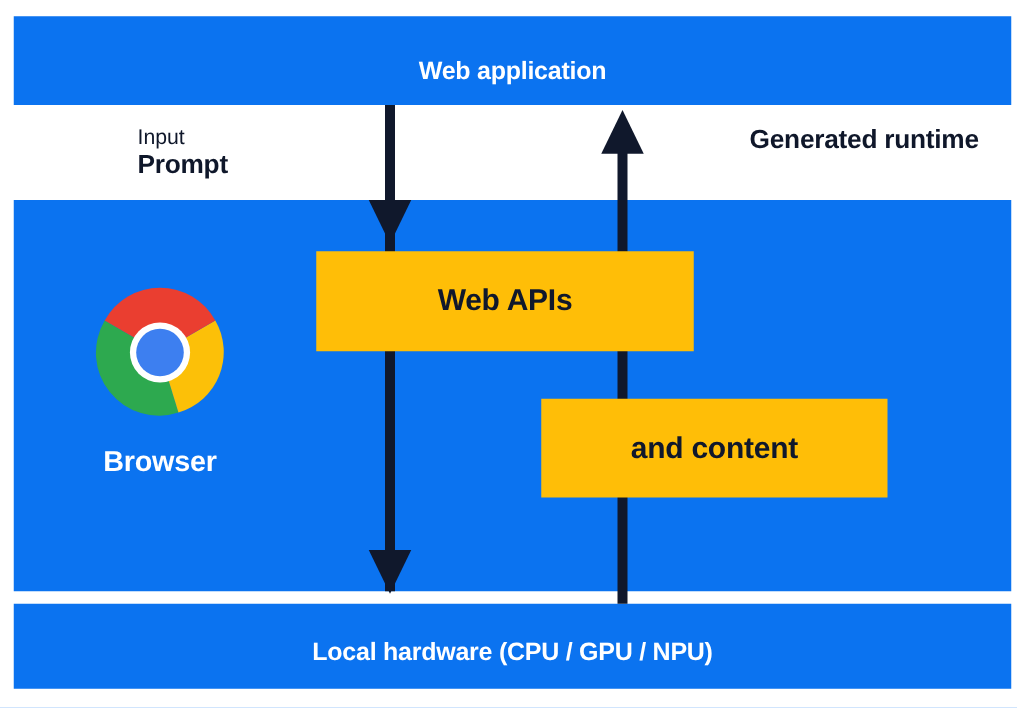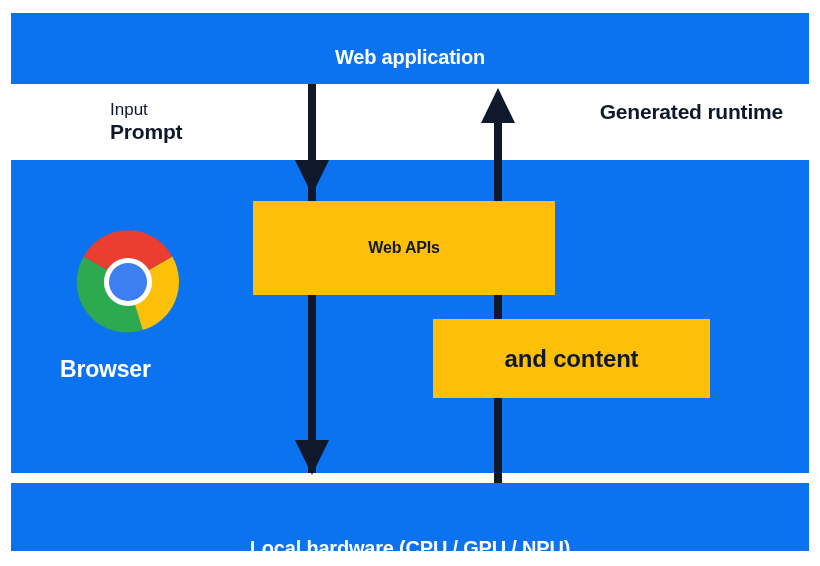--- a/index.html
+++ b/index.html
@@ -47,21 +47,21 @@
     left: 0;
     width: 100%;
     text-align: center;
     color: #ffffff;
     font-weight: bold;
     font-size: 20px;
     letter-spacing: -0.2px;
     white-space: nowrap;
   }
   #band-top .band-title { top: 33px; }
-  #band-bottom .band-title { top: 28px; margin-top: 26px; }
+  #band-bottom .band-title { top: 28px; }
 
   
   .shaft {
     position: absolute;
     background: #10182c;
     width: 8px;
   }
   #shaft-down {
     left: 308px;
     top: 84px;
@@ -131,38 +131,39 @@
     text-align: center;
     color: #10182c;
     font-weight: bold;
     letter-spacing: -0.2px;
     line-height: 1.22;
   }
   #box-web-apis {
     left: 253px;
     top: 201px;
     width: 302px;
-    height: 94px;
-    font-size: 16px;
+    height: 80px;
+    font-size: 24px;
   }
   #box-builtin {
     left: 433px;
     top: 319px;
     width: 277px;
     height: 79px;
     font-size: 24px;
   }
   .box-line { display: block; }
 
   
   #browser-group {
     position: absolute;
     left: 60px;
     top: 226px;
     width: 136px;
+    text-align: center;
   }
   #chrome-logo {
     display: block;
     margin: 0 auto;
   }
   #browser-label {
     display: block;
     margin-top: 18px;
     color: #ffffff;
     font-weight: bold;

